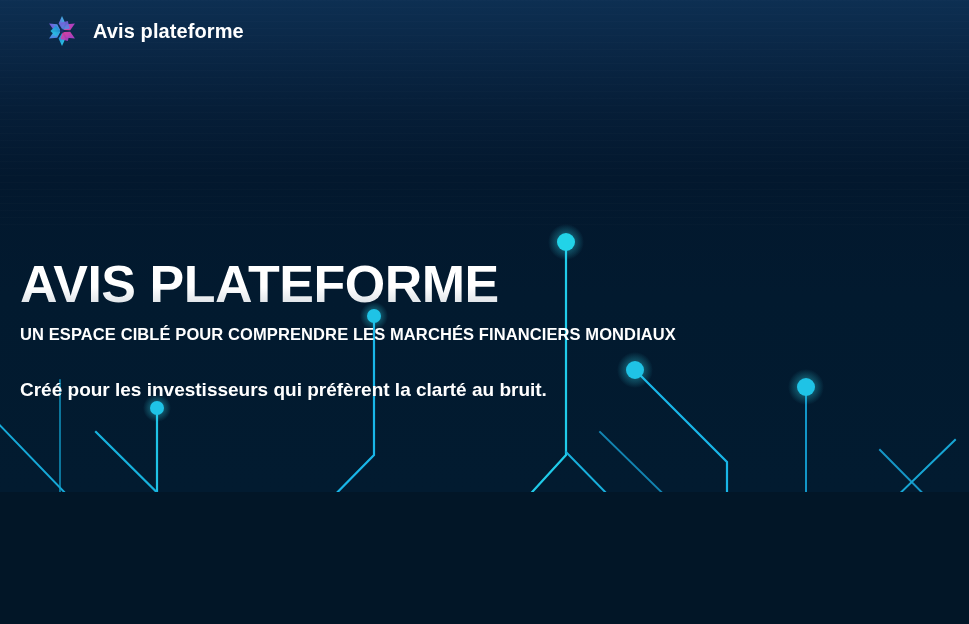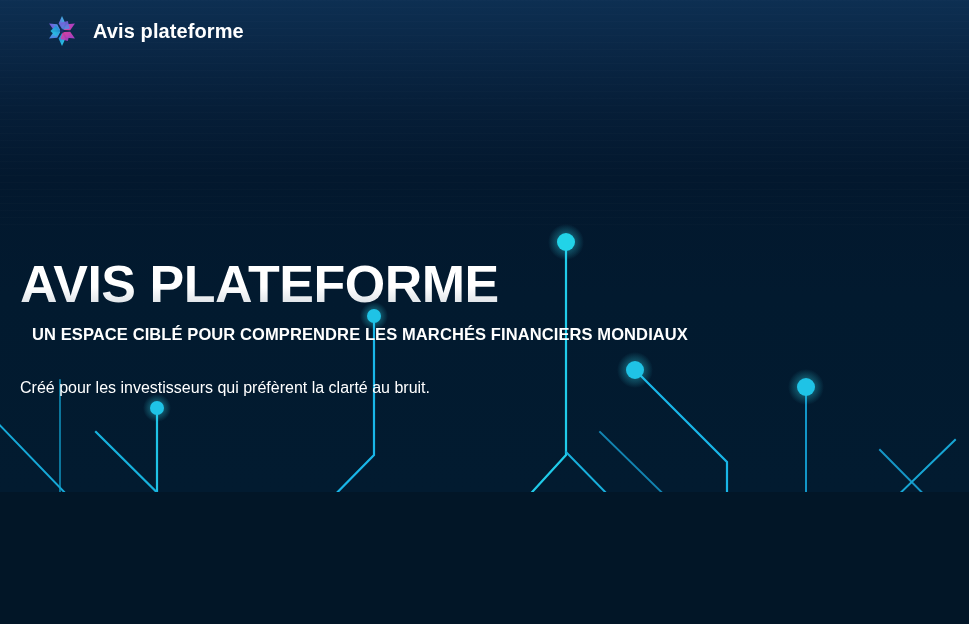--- a/index.html
+++ b/index.html
@@ -108,43 +108,43 @@
     letter-spacing: -0.5px;
     background: linear-gradient(180deg, #ffffff 0%, #ffffff 55%, #cfd6dd 100%);
     -webkit-background-clip: text;
     background-clip: text;
     color: transparent;
     -webkit-text-fill-color: transparent;
     white-space: nowrap;
   }
 
   .hero-subtitle {
-    margin: 14px 0 0 12px;
+    margin: 14px 0 0 0;
     font-size: 16.5px;
     font-weight: bold;
     color: #ffffff;
     letter-spacing: 0.1px;
     white-space: nowrap;
   }
 
   .hero-body {
     margin: 24px 0 0 0;
     font-size: 17.5px;
     line-height: 1.62;
     color: #f2f5f8;
     max-width: 790px;
     font-weight: 400;
   }
 
   .hero-kicker {
     margin: 32px 0 0 0;
-    font-size: 16px;
+    font-size: 19px;
     line-height: 1.5;
     color: #ffffff;
-    font-weight: normal;
+    font-weight: bold;
   }
 </style>
 </head>
 <body>
 
 <div id="page">
 
   <svg class="circuit-layer" viewBox="0 0 969 624">
     <defs>
       <linearGradient id="traceFadeBright" x1="0" y1="0" x2="0" y2="1">

